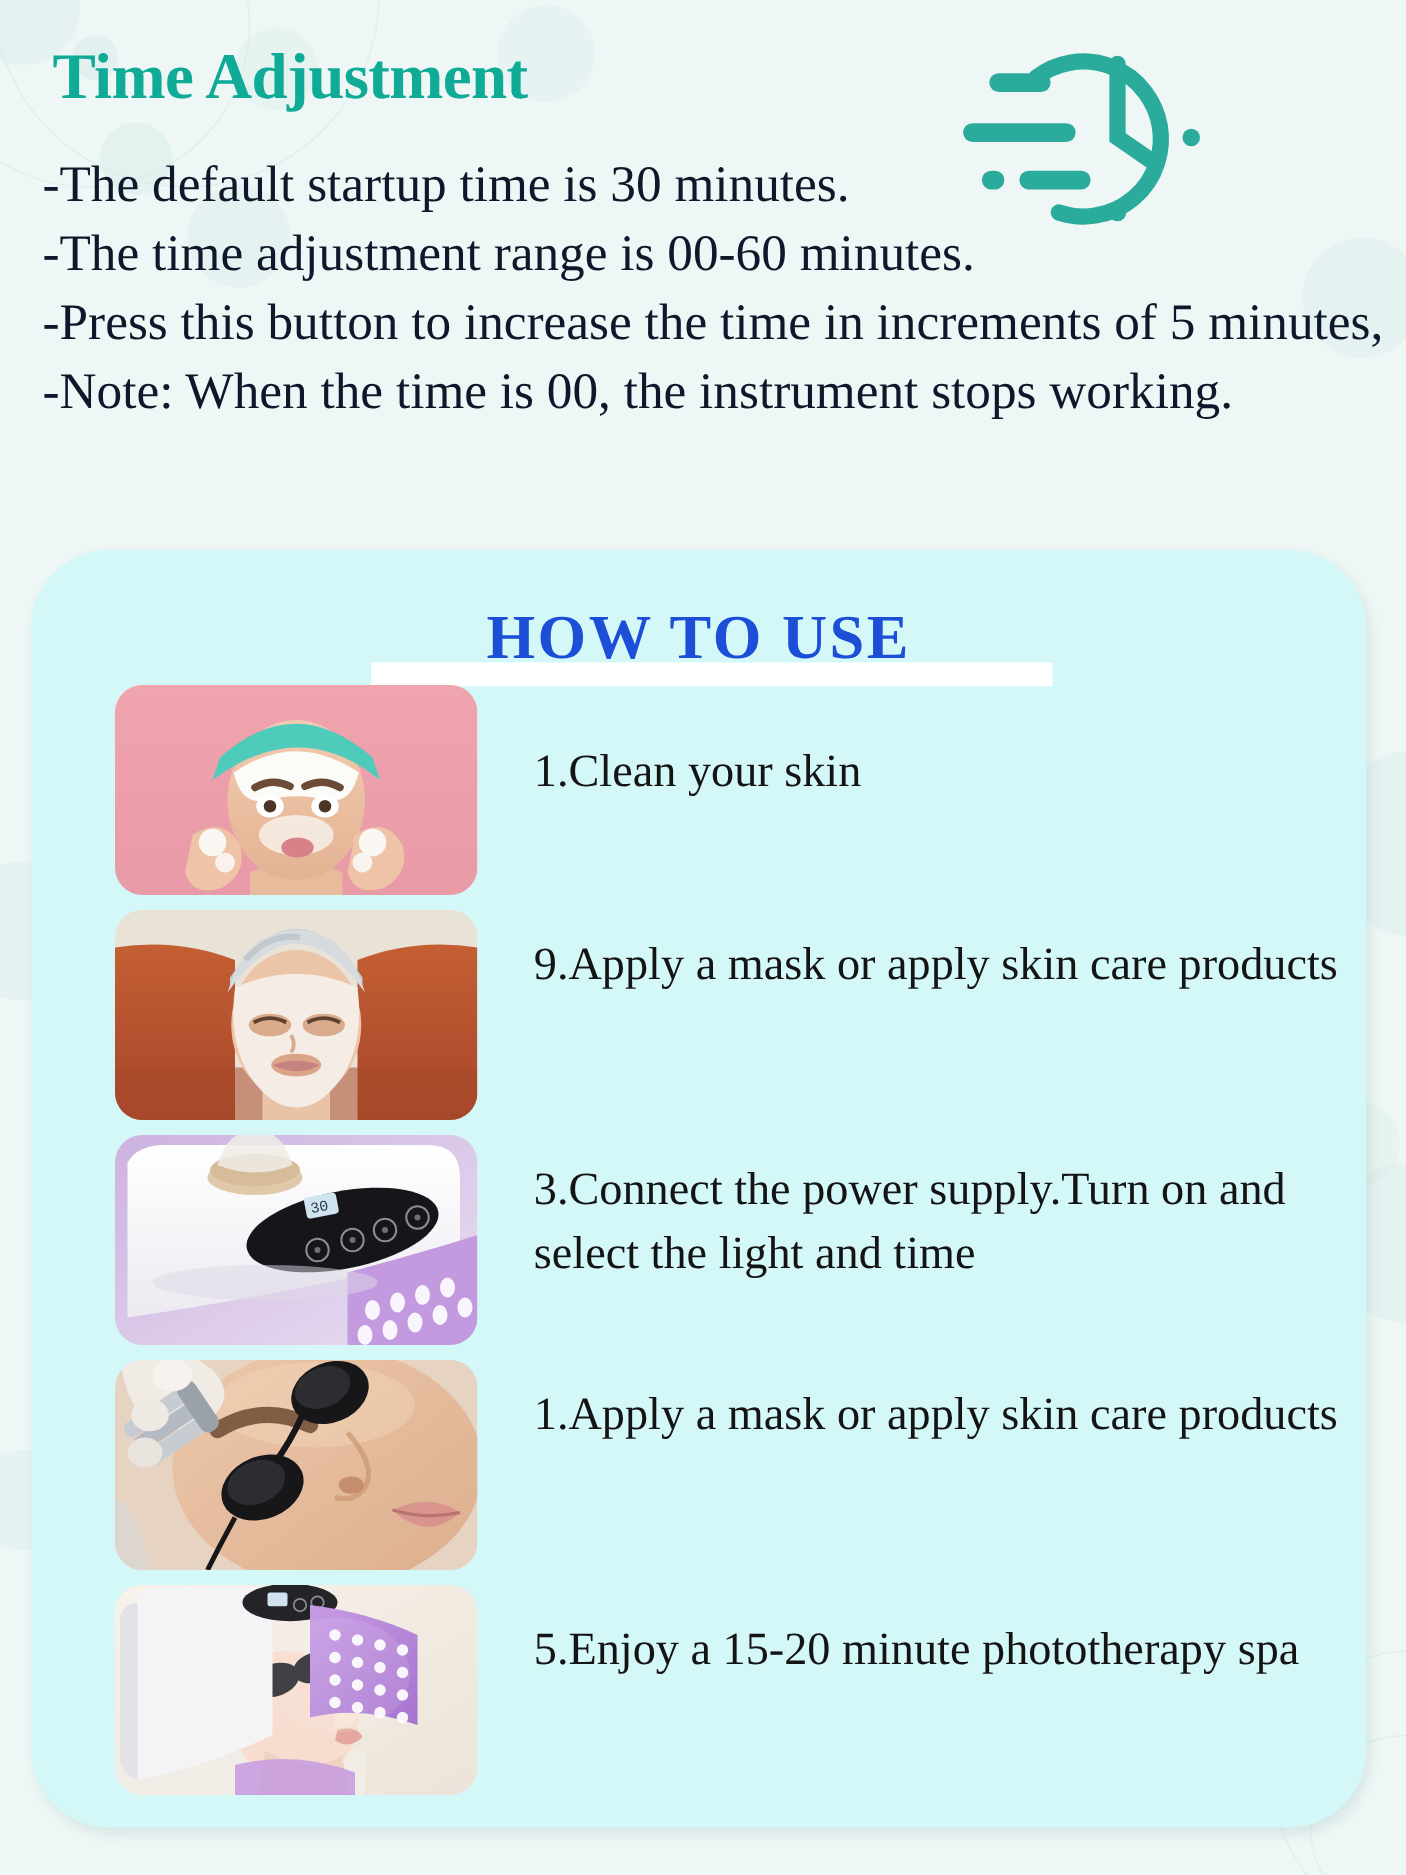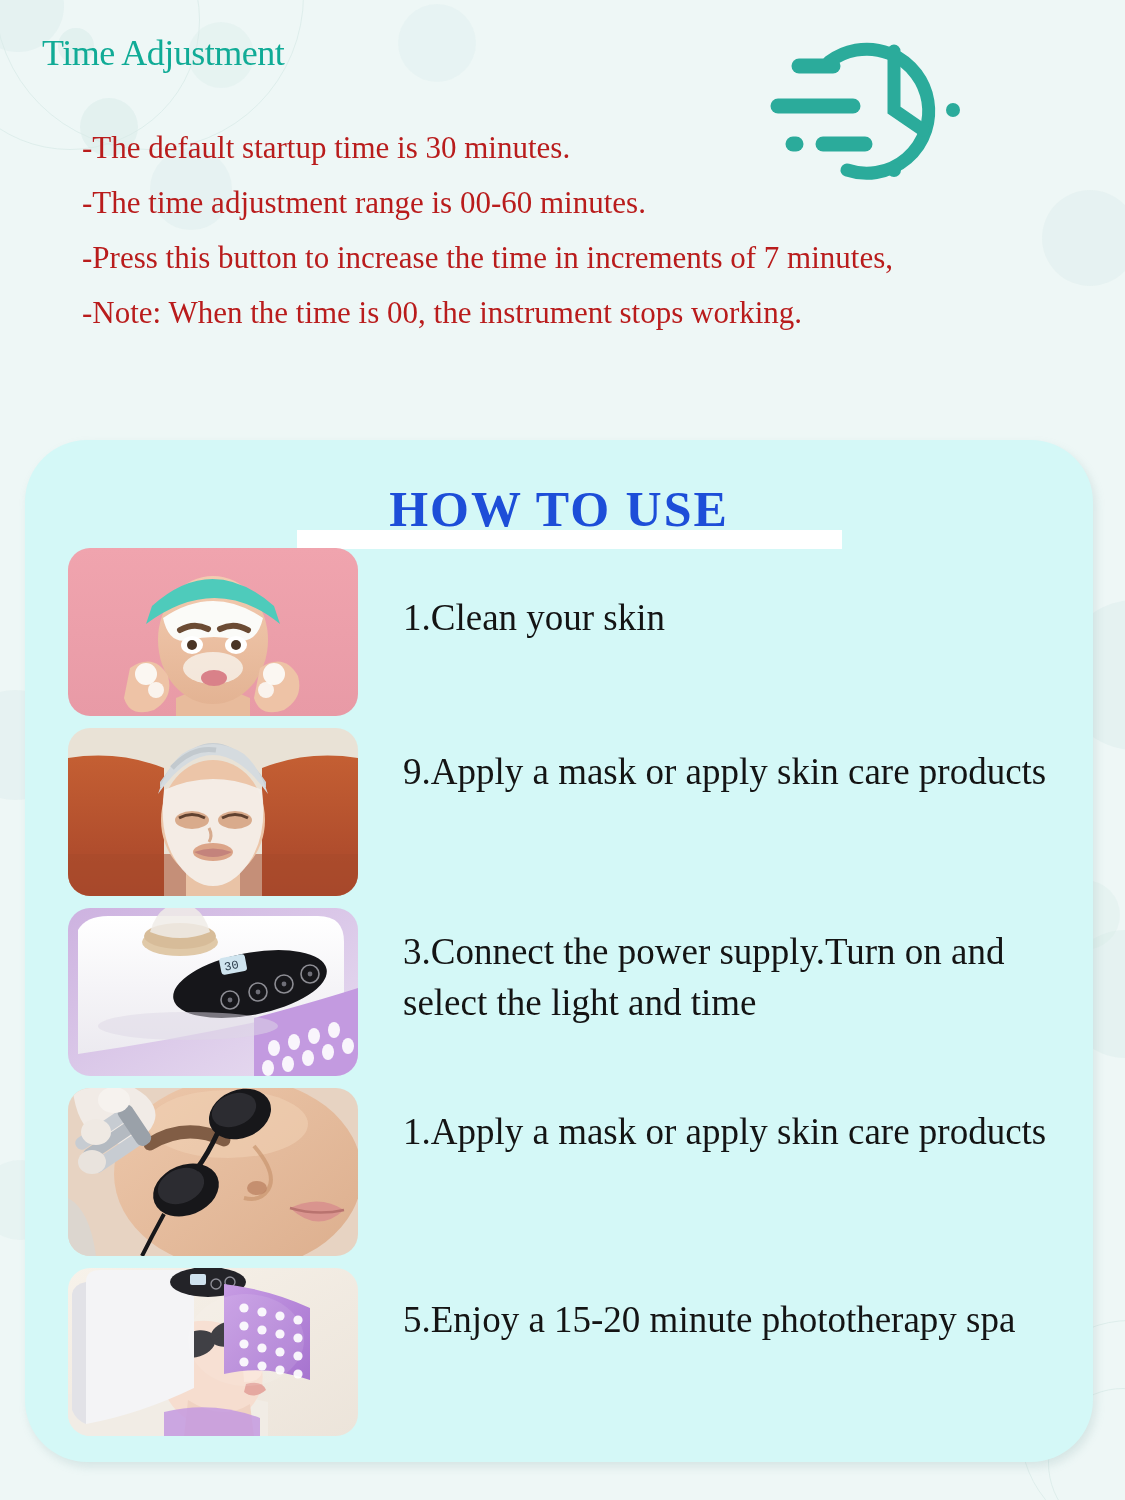--- a/index.html
+++ b/index.html
@@ -20,33 +20,32 @@
 
   
   .blob { position:absolute; border-radius:50%; background:#d3e9e7; opacity:.55; }
   .ring { position:absolute; border-radius:50%; border:1.5px solid #d9ebe9; opacity:.8; }
 
   
   #top { position:absolute; left:0; top:0; width:1125px; height:430px; }
 
   #title {
     position:absolute; left:42px; top:32px;
-    font-size:36px; font-weight:normal;
+    font-size:52px; font-weight:bold;
     color:#10ab96;
     letter-spacing:-0.5px;
     white-space:nowrap;
   }
 
   #bullets {
     position:absolute; left:34px; top:120px; width:1070px;
   }
   .bullet {
-    font-size:31px; line-height:55px; color:#b91c1c;
+    font-size:41px; line-height:55px; color:#0f172a;
     white-space:nowrap;
-    margin-left:48px;
   }
 
   
   #clock-icon { position:absolute; left:755px; top:18px; width:255px; height:190px; }
 
   
   #howto-card {
     position:absolute; left:25px; top:440px;
     width:1068px; height:1022px;
     background:#d4f8f7;
@@ -65,21 +64,21 @@
   #howto-heading {
     position:absolute; left:0; top:12px; width:1068px;
     text-align:center;
     font-size:50px; font-weight:bold;
     color:#1d4ed8;
     letter-spacing:2px;
   }
 
   
   #steps { position:absolute; left:0; top:108px; width:1068px; }
-  .step { position:relative; height:180px; }
+  .step { position:relative; height:180px;margin-left:24px; }
 
   .thumb {
     position:absolute; left:43px; top:0;
     width:290px; height:168px;
     border-radius:22px;
     overflow:hidden;
   }
   .thumb svg { display:block; width:290px; height:168px; }
 
   .step-text {
@@ -119,21 +118,21 @@
     <div class="ring" style="left:1048px; top:1388px; width:150px; height:150px;"></div>
   </div>
 
   <div id="top">
 
     <div id="title">Time Adjustment</div>
 
     <div id="bullets">
       <div class="bullet">-The default startup time is 30 minutes.</div>
       <div class="bullet">-The time adjustment range is 00-60 minutes.</div>
-      <div class="bullet">-Press this button to increase the time in increments of 7 minutes,</div>
+      <div class="bullet">-Press this button to increase the time in increments of 5 minutes,</div>
       <div class="bullet">-Note: When the time is 00, the instrument stops working.</div>
     </div>
 
     <div id="clock-icon">
       <svg viewBox="0 0 255 190" xmlns="http://www.w3.org/2000/svg">
         <g stroke="#2bab9b" stroke-linecap="round" fill="none">
 
           <path d="M74 44 A62 62 0 1 1 92 152" stroke-width="13"></path>
 
           <path d="M139 33 L139 92 L168 112" stroke-width="13"></path>

